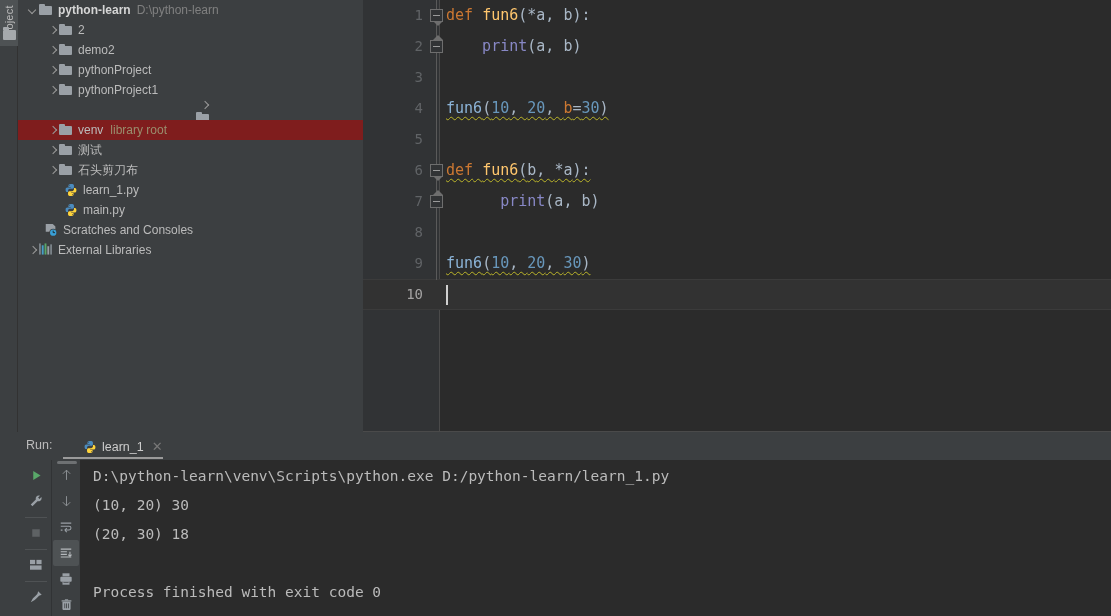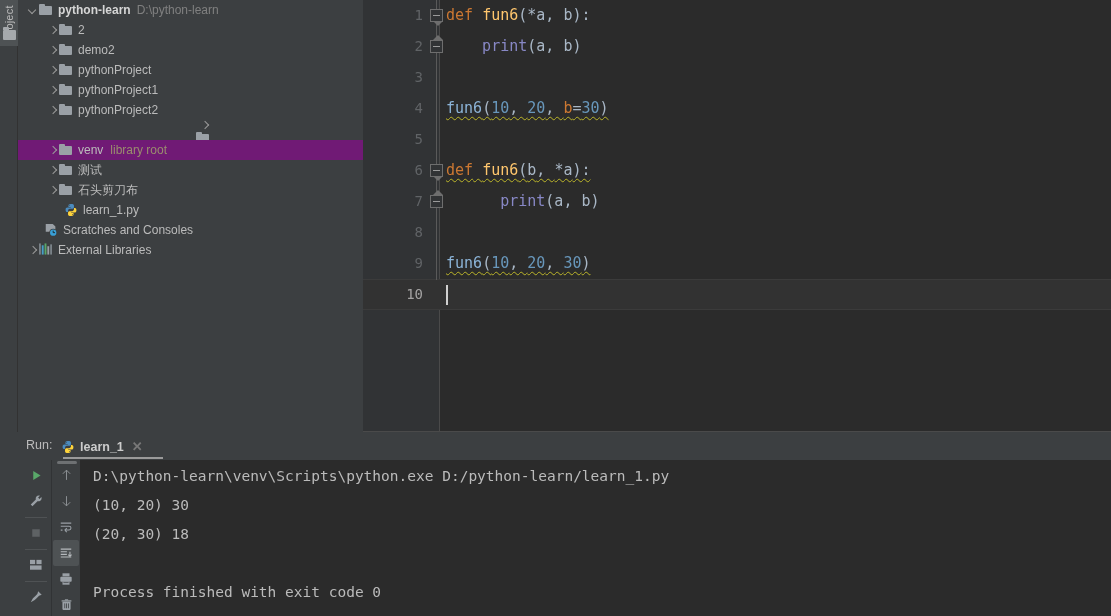--- a/index.html
+++ b/index.html
@@ -67,21 +67,21 @@
     position: relative;
     height: 20px;
     display: flex;
     align-items: center;
     font-size: 12px;
     color: #bbbbbb;
     white-space: nowrap;
     padding-left: 0;
   }
   .tree-row.selected {
-    background: #701a75;
+    background: #7f1d1d;
     text-align: right;
   }
   .chev {
     width: 11px; height: 11px;
     flex: 0 0 11px;
     position: relative;
   }
   .chev.right::after {
     content: "";
     position: absolute;
@@ -247,26 +247,25 @@
   .run-tabbar {
     position: absolute; left: 18px; top: 2px;
     width: 1093px; height: 24px;
     background: #3c3f41;
   }
   .run-label {
     position: absolute; left: 8px; top: 4px;
     font-size: 12.5px; color: #bbbbbb;
   }
   .run-tab {
-    position: absolute; left: 39px; top: 1px;
+    position: absolute; left: 61px; top: 1px;
     height: 23px;
     display: flex;
     align-items: center;
     padding: 0 4px;
-    font-weight: bold;
   }
   .run-tab-underline {
     position: absolute; left: 45px; top: 23px;
     width: 100px; height: 2px;
     background: #9a9a9a;
   }
   .run-tab-label {
     font-size: 12.5px; color: #cccccc; margin-left: 5px;
   }
   .run-tab-close {
@@ -368,27 +367,20 @@
           </span>
           <span class="lbl">pythonProject</span>
         </div>
         <div class="tree-row" style="padding-left: 30px;">
           <span class="chev right"></span>
           <span class="ic">
             <span class="ic-folder"></span>
           </span>
           <span class="lbl">pythonProject1</span>
         </div>
-        <div class="tree-row" style="padding-left: 30px;">
-          <span class="chev right"></span>
-          <span class="ic">
-            <span class="ic-folder"></span>
-          </span>
-          <span class="lbl">pythonProject2</span>
-        </div>
         <div class="tree-row" style="padding-left: 30px; flex-direction: column;">
           <span class="chev right"></span>
           <span class="ic">
             <span class="ic-folder"></span>
           </span>
           <span class="lbl">pythonProject3</span>
         </div>
         <div class="tree-row selected" style="padding-left: 30px;">
           <span class="chev right"></span>
           <span class="ic">
@@ -410,20 +402,27 @@
             <span class="ic-folder"></span>
           </span>
           <span class="lbl">石头剪刀布</span>
         </div>
         <div class="tree-row" style="padding-left: 46px;">
           <span class="ic"><svg width="14" height="14" viewBox="0 0 16 16">
               <path d="M7.7 1.2c-2 0-2.6.9-2.6 2v1.4h2.7v.5H3.8c-1.2 0-2 .9-2 2.6 0 1.7.7 2.6 1.8 2.6h1V8.9c0-1.2 1-2.2 2.2-2.2h2.8c1 0 1.8-.8 1.8-1.8V3.2c0-1-.8-1.8-1.8-2zM6.3 2.2c.3 0 .5.2.5.5s-.2.5-.5.5-.5-.2-.5-.5.2-.5.5-.5z" fill="#4b8bbe"></path>
               <path d="M8.3 14.8c2 0 2.6-.9 2.6-2v-1.4H8.2v-.5h4c1.2 0 2-.9 2-2.6 0-1.7-.7-2.6-1.8-2.6h-1v1.4c0 1.2-1 2.2-2.2 2.2H6.4c-1 0-1.8.8-1.8 1.8v1.7c0 1 .8 1.8 1.8 2zm1.4-1c-.3 0-.5-.2-.5-.5s.2-.5.5-.5.5.2.5.5-.2.5-.5.5z" fill="#ffd43b"></path>
             </svg></span>
           <span class="lbl">learn_1.py</span>
+        </div>
+        <div class="tree-row" style="padding-left: 46px;">
+          <span class="ic"><svg width="14" height="14" viewBox="0 0 16 16">
+              <path d="M7.7 1.2c-2 0-2.6.9-2.6 2v1.4h2.7v.5H3.8c-1.2 0-2 .9-2 2.6 0 1.7.7 2.6 1.8 2.6h1V8.9c0-1.2 1-2.2 2.2-2.2h2.8c1 0 1.8-.8 1.8-1.8V3.2c0-1-.8-1.8-1.8-2zM6.3 2.2c.3 0 .5.2.5.5s-.2.5-.5.5-.5-.2-.5-.5.2-.5.5-.5z" fill="#4b8bbe"></path>
+              <path d="M8.3 14.8c2 0 2.6-.9 2.6-2v-1.4H8.2v-.5h4c1.2 0 2-.9 2-2.6 0-1.7-.7-2.6-1.8-2.6h-1v1.4c0 1.2-1 2.2-2.2 2.2H6.4c-1 0-1.8.8-1.8 1.8v1.7c0 1 .8 1.8 1.8 2zm1.4-1c-.3 0-.5-.2-.5-.5s.2-.5.5-.5.5.2.5.5-.2.5-.5.5z" fill="#ffd43b"></path>
+            </svg></span>
+          <span class="lbl">main.py</span>
         </div>
         <div class="tree-row" style="padding-left: 26px;">
           <span class="ic"><svg width="14" height="14" viewBox="0 0 16 16">
               <path d="M2 1 h8 l3 3 v6 h-11 z" fill="#9aa0a6"></path>
               <circle cx="10.5" cy="11" r="4.4" fill="#3c3f41"></circle>
               <circle cx="10.5" cy="11" r="3.6" fill="#389fd6"></circle>
               <path d="M10.5 8.8 V11 h2" stroke="#1f2426" stroke-width="1.1" fill="none"></path>
             </svg></span>
           <span class="lbl">Scratches and Consoles</span>
         </div>

